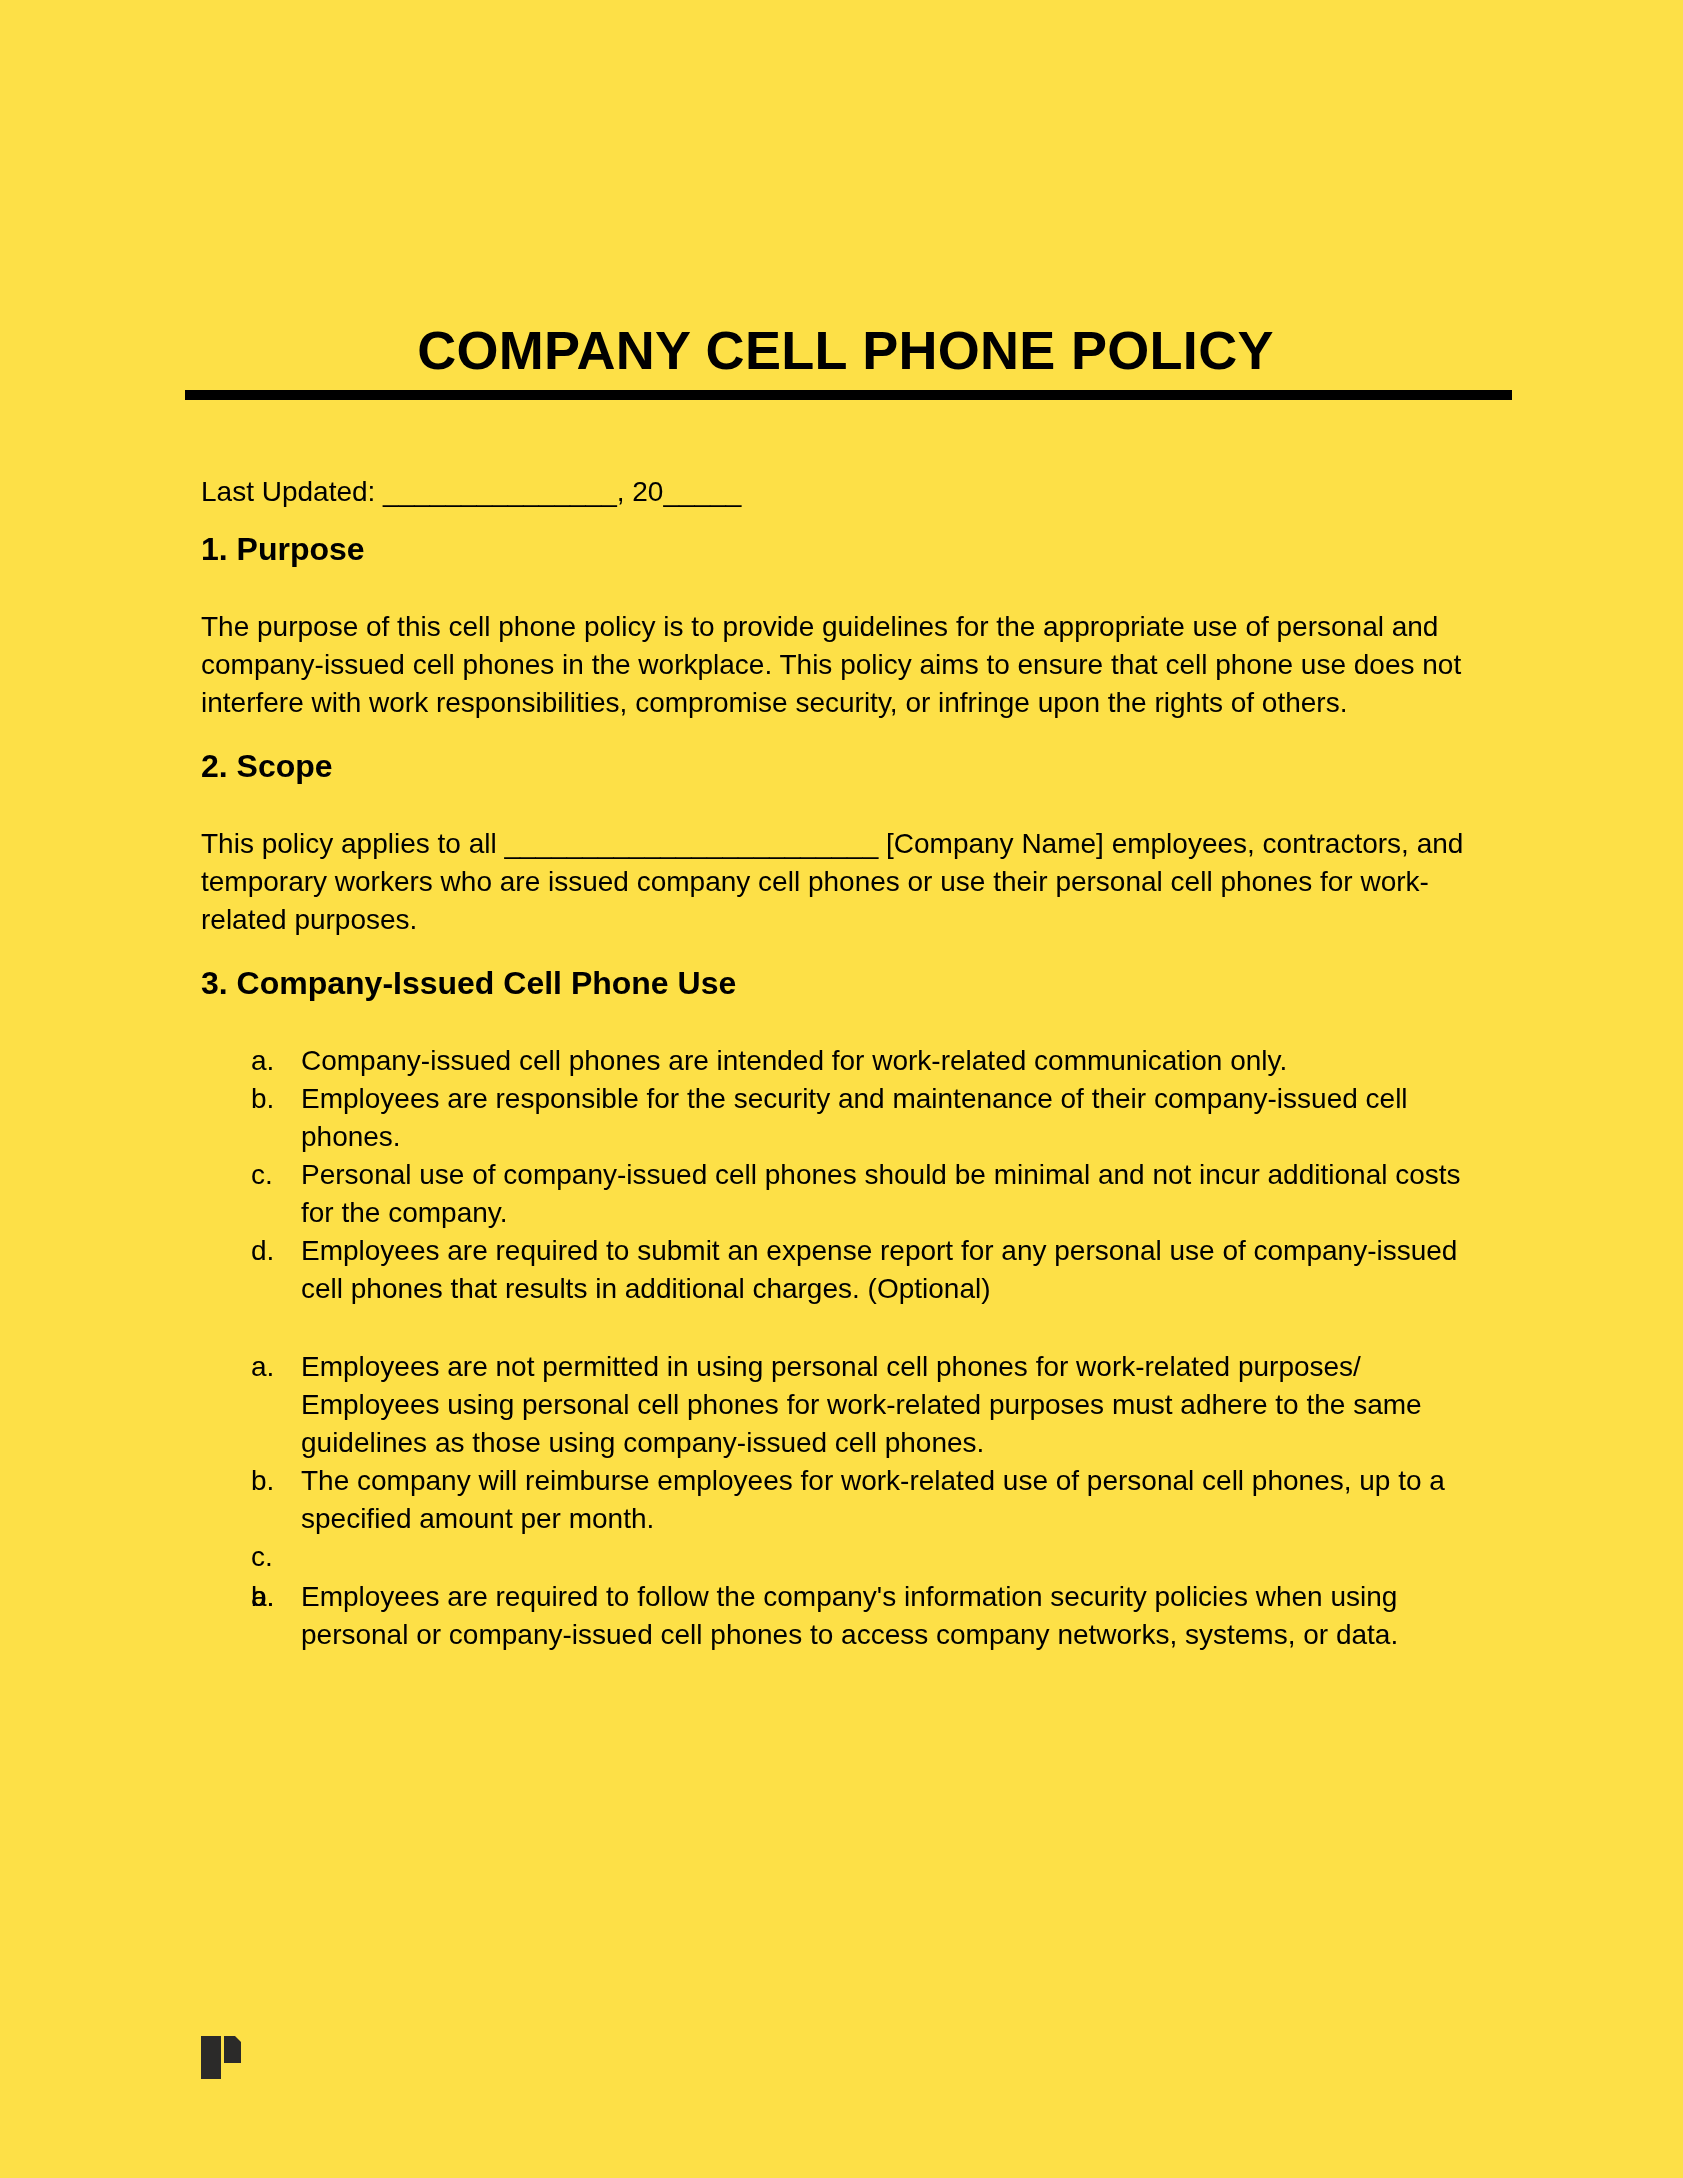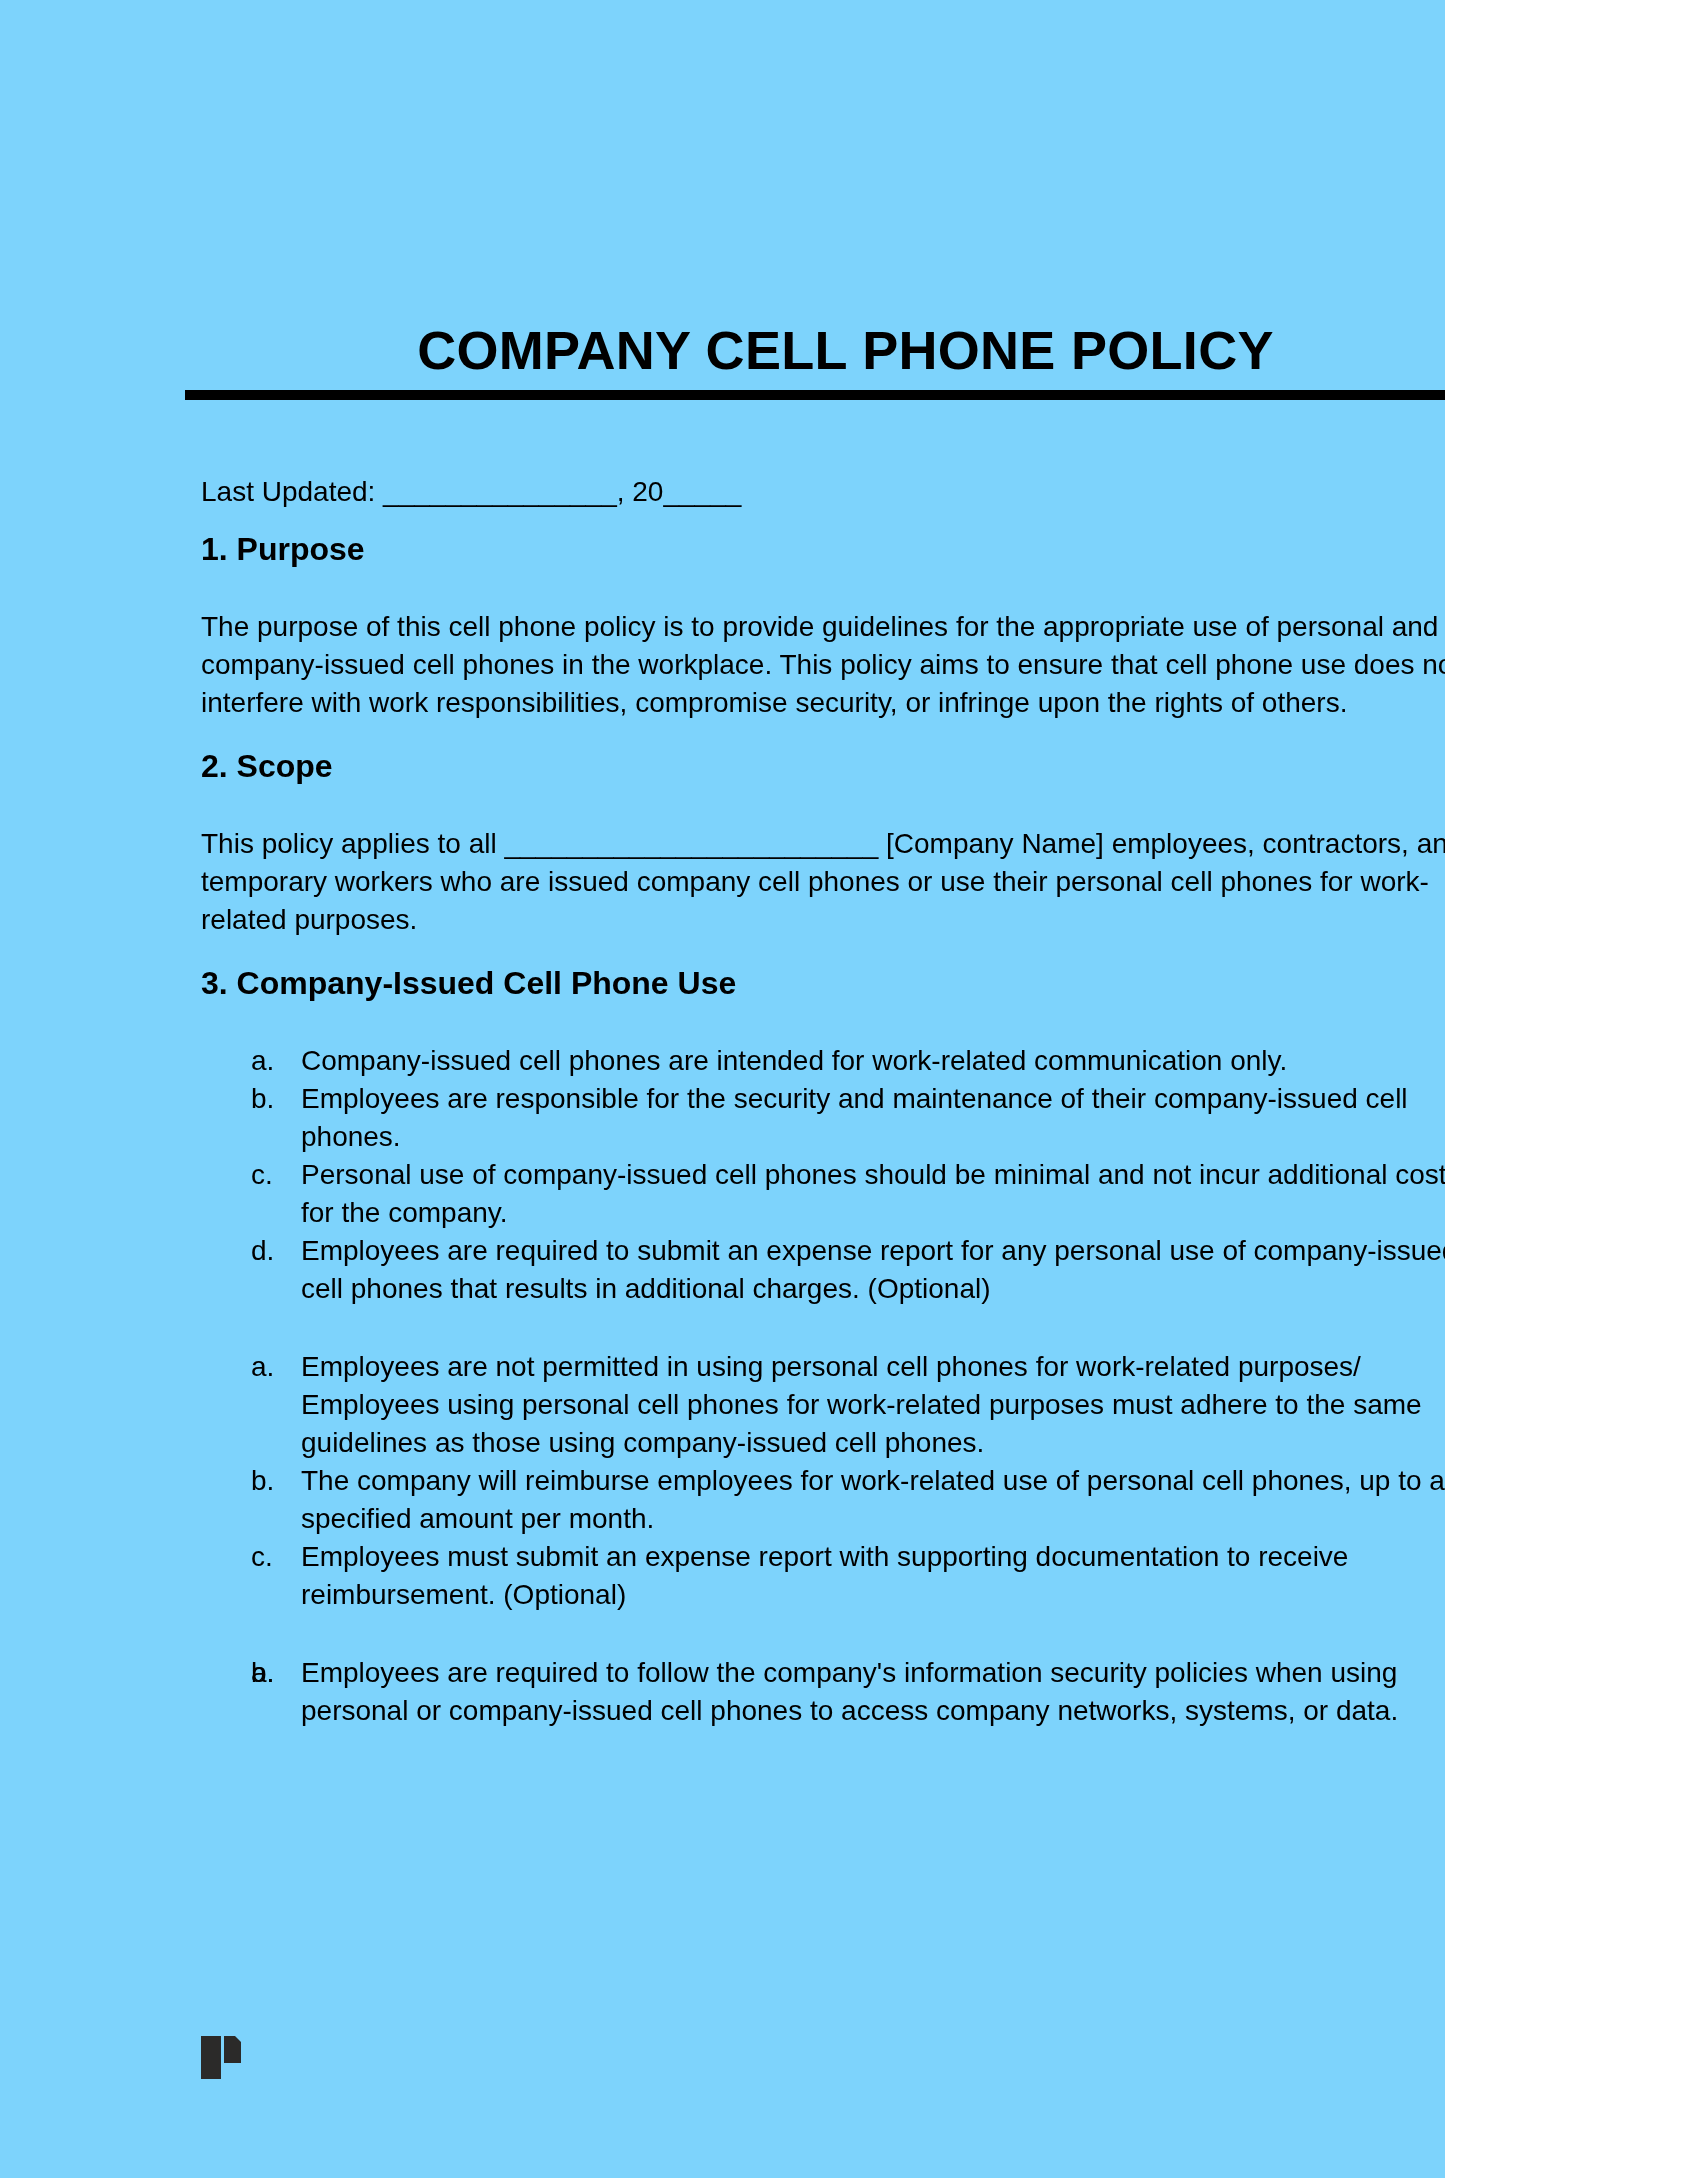--- a/index.html
+++ b/index.html
@@ -1,19 +1,19 @@
 <!DOCTYPE html>
 <html><head>
 <meta charset="utf-8">
 <style>
   html,body{margin:0;padding:0;background:#ffffff;}
   .page{
     position:relative;
-    width:1445px;height:2178px;
-    background:#7dd3fc;
+    width:1683px;height:2178px;
+    background:#fde047;
     font-family:"Liberation Sans", sans-serif;
     color:#000;
     overflow:hidden;
   }
   .content{
     position:absolute;
     left:201px;top:0;
     width:1289px;
   }
   .doc-title{
@@ -87,21 +87,21 @@
         <div class="section-heading">3. Company-Issued Cell Phone Use</div>
         <div class="list">
           <div class="list-item"><span class="list-marker">a.</span><span>Company-issued cell phones are intended for work-related communication only.</span></div>
           <div class="list-item"><span class="list-marker">b.</span><span>Employees are responsible for the security and maintenance of their company-issued cell phones.</span></div>
           <div class="list-item"><span class="list-marker">c.</span><span>Personal use of company-issued cell phones should be minimal and not incur additional costs for the company.</span></div>
           <div class="list-item"><span class="list-marker">d.</span><span>Employees are required to submit an expense report for any personal use of company-issued cell phones that results in additional charges. (Optional)</span></div>
         </div>
         <div class="list">
           <div class="list-item"><span class="list-marker">a.</span><span>Employees are not permitted in using personal cell phones for work-related purposes/ Employees using personal cell phones for work-related purposes must adhere to the same guidelines as those using company-issued cell phones.</span></div>
           <div class="list-item"><span class="list-marker">b.</span><span>The company will reimburse employees for work-related use of personal cell phones, up to a specified amount per month.</span></div>
-          <div class="list-item"><span class="list-marker">c.</span><span>Employees must submit an expense report with supporting documentation to receive reimbursement. (Optional)</span></div>
+          <div class="list-item"><span class="list-marker">c.</span></div>
         </div>
         <div class="list">
           <div class="list-item"><span class="list-marker">a.</span></div>
           <div class="list-item"><span class="list-marker">b.</span><span>Employees are required to follow the company's information security policies when using personal or company-issued cell phones to access company networks, systems, or data.</span></div>
         </div>
       </div>
   </div>
 
   <svg class="logo" viewBox="0 0 40 43">
     <rect x="0" y="0" width="20" height="43" fill="#2b2a29"></rect>

